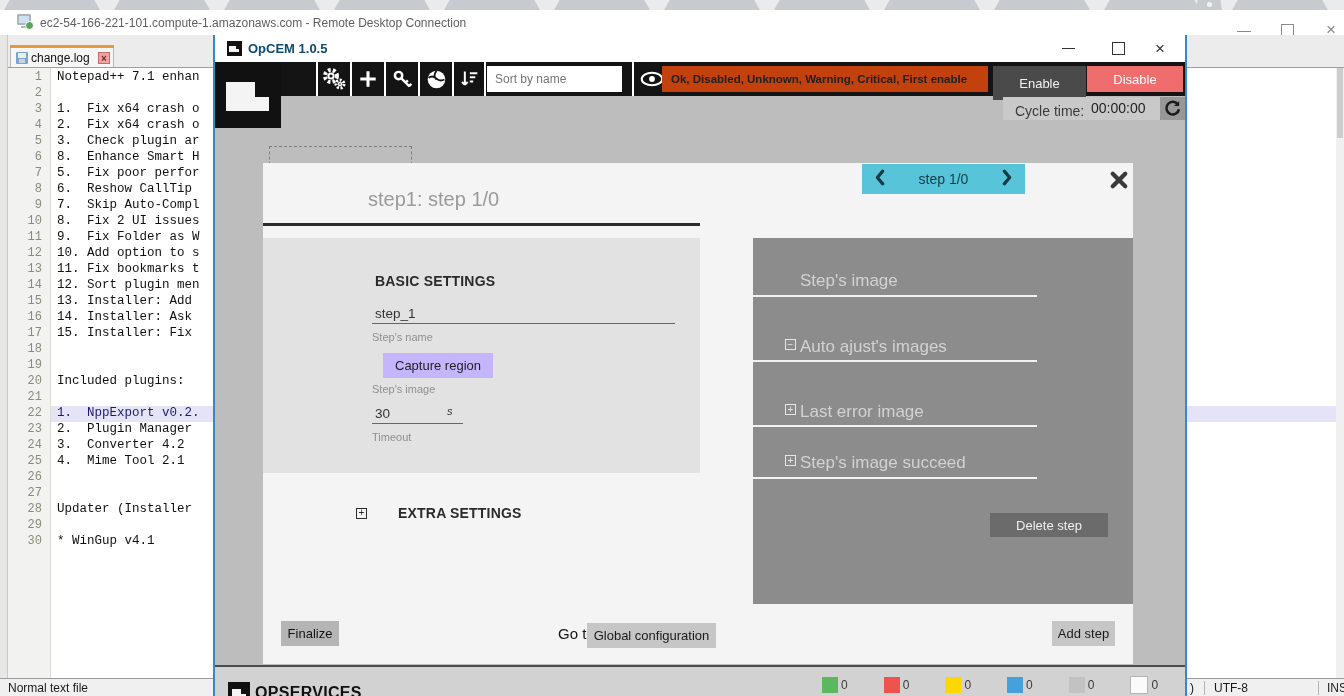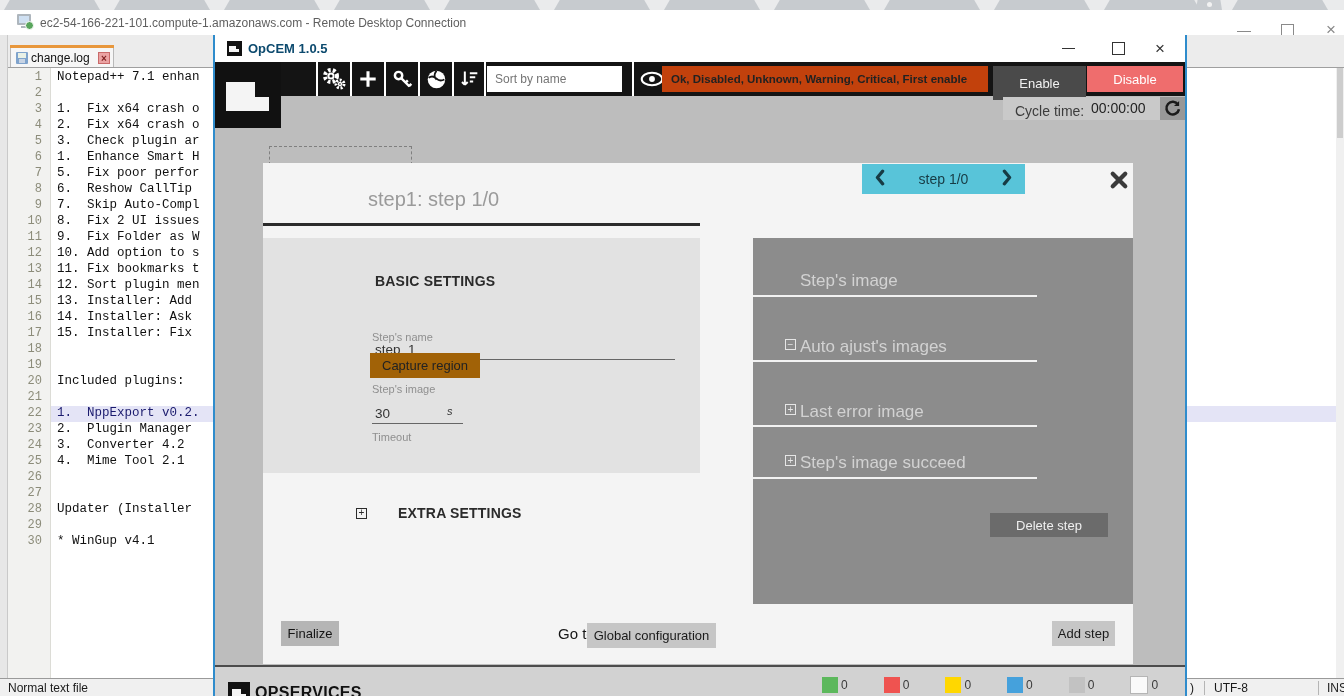--- a/index.html
+++ b/index.html
@@ -92,23 +92,23 @@
   #step-nav{left:599px;top:1px;width:163px;height:30px;background:#58c4d9;display:flex;align-items:center;justify-content:space-between;padding:0 12px;box-sizing:border-box;}
   #step-nav .lbl{font-size:14px;color:#173b44;}
   #panel-close{left:846px;top:7px;width:20px;height:20px;}
   #step-heading{left:105px;top:25px;font-size:20px;color:#9a9a9a;}
   #heading-rule{left:0;top:60px;width:437px;height:3px;background:#2b2b2b;}
 
   #basic-panel{left:0;top:75px;width:437px;height:235px;background:#e2e2e2;}
   #basic-title{left:112px;top:35px;font-size:14px;font-weight:bold;color:#2a2a2a;letter-spacing:.2px;}
   .u-input{border:none;border-bottom:1px solid #666;background:transparent;
     font-family:"Liberation Sans",sans-serif;font-size:13.5px;color:#333;padding:0 0 2px 3px;}
-  #name-input{left:109px;top:68px;width:300px;margin-top:36px;}
+  #name-input{left:109px;top:68px;width:300px;}
   #name-label{left:109px;top:93px;font-size:11px;color:#8f8f8f;}
-  #capture-btn{left:107px;top:115px;width:110px;height:25px;background:#a16207;
+  #capture-btn{left:120px;top:115px;width:110px;height:25px;background:#c4b5fd;
     font-size:13px;color:#222;display:flex;align-items:center;justify-content:center;}
   #capture-label{left:109px;top:145px;font-size:11px;color:#8f8f8f;}
   #timeout-input{left:109px;top:168px;width:88px;}
   #timeout-unit{left:184px;top:167px;font-size:11px;font-style:italic;color:#333;}
   #timeout-label{left:109px;top:193px;font-size:11px;color:#8f8f8f;}
 
   .expander{display:inline-flex;width:11px;height:11px;border:1px solid currentColor;
     align-items:center;justify-content:center;font-size:10px;line-height:10px;box-sizing:border-box;}
   #extra-settings{left:93px;top:342px;display:flex;align-items:center;gap:7px;color:#2b2b2b;}
   #extra-title{font-size:14px;font-weight:bold;color:#2b2b2b;letter-spacing:.2px;padding-left:24px;}
@@ -187,21 +187,21 @@
     </div>
     <div id="npp-tabline" class="abs"></div>
     <div id="npp-editor" class="abs">
       <div id="npp-gutter"></div>
       <div id="np-rows">
           <div class="np-row"><span class="np-num">1</span><span class="np-text">Notepad++ 7.1 enhan</span></div>
           <div class="np-row"><span class="np-num">2</span><span class="np-text"></span></div>
           <div class="np-row"><span class="np-num">3</span><span class="np-text">1.  Fix x64 crash o</span></div>
           <div class="np-row"><span class="np-num">4</span><span class="np-text">2.  Fix x64 crash o</span></div>
           <div class="np-row"><span class="np-num">5</span><span class="np-text">3.  Check plugin ar</span></div>
-          <div class="np-row"><span class="np-num">6</span><span class="np-text">1.  Enhance Smart H</span></div>
+          <div class="np-row"><span class="np-num">6</span><span class="np-text">8.  Enhance Smart H</span></div>
           <div class="np-row"><span class="np-num">7</span><span class="np-text">5.  Fix poor perfor</span></div>
           <div class="np-row"><span class="np-num">8</span><span class="np-text">6.  Reshow CallTip</span></div>
           <div class="np-row"><span class="np-num">9</span><span class="np-text">7.  Skip Auto-Compl</span></div>
           <div class="np-row"><span class="np-num">10</span><span class="np-text">8.  Fix 2 UI issues</span></div>
           <div class="np-row"><span class="np-num">11</span><span class="np-text">9.  Fix Folder as W</span></div>
           <div class="np-row"><span class="np-num">12</span><span class="np-text">10. Add option to s</span></div>
           <div class="np-row"><span class="np-num">13</span><span class="np-text">11. Fix bookmarks t</span></div>
           <div class="np-row"><span class="np-num">14</span><span class="np-text">12. Sort plugin men</span></div>
           <div class="np-row"><span class="np-num">15</span><span class="np-text">13. Installer: Add</span></div>
           <div class="np-row"><span class="np-num">16</span><span class="np-text">14. Installer: Ask</span></div>

